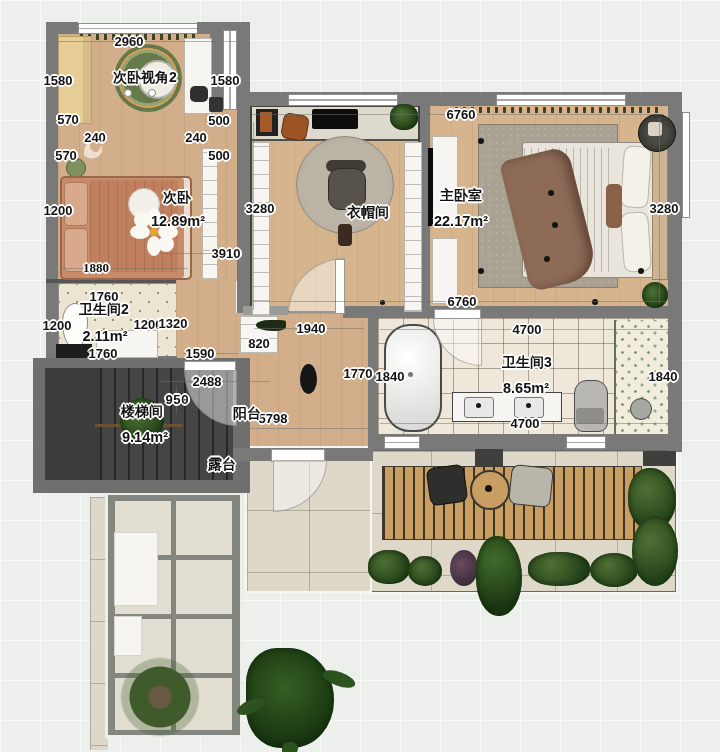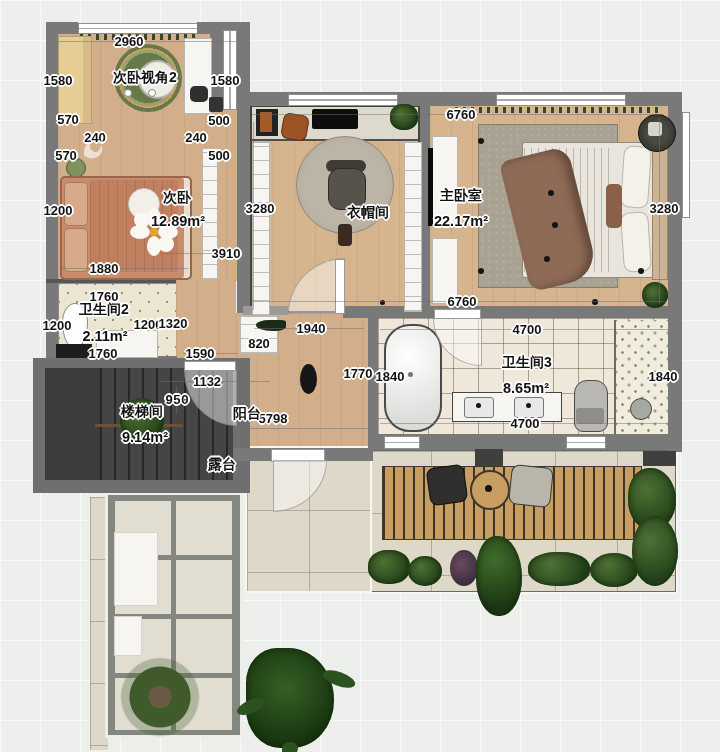--- a/index.html
+++ b/index.html
@@ -247,34 +247,34 @@
       <span class="lbl dim" style="left: 58px; top: 80px;">1580</span>
       <span class="lbl dim" style="left: 225px; top: 80px;">1580</span>
       <span class="lbl dim" style="left: 68px; top: 119px;">570</span>
       <span class="lbl dim" style="left: 219px; top: 120px;">500</span>
       <span class="lbl dim" style="left: 95px; top: 137px;">240</span>
       <span class="lbl dim" style="left: 196px; top: 137px;">240</span>
       <span class="lbl dim" style="left: 66px; top: 155px;">570</span>
       <span class="lbl dim" style="left: 219px; top: 155px;">500</span>
       <span class="lbl dim" style="left: 58px; top: 210px;">1200</span>
       <span class="lbl dim" style="left: 226px; top: 253px;">3910</span>
-      <span class="lbl dim" style="left: 104px; top: 268px;">1880</span>
+      <span class="lbl dim" style="left: 96px; top: 268px; font-family: Liberation Serif, serif;">1880</span>
       <span class="lbl dim" style="left: 260px; top: 208px;">3280</span>
       <span class="lbl dim" style="left: 461px; top: 114px;">6760</span>
       <span class="lbl dim" style="left: 664px; top: 208px;">3280</span>
       <span class="lbl dim" style="left: 462px; top: 301px;">6760</span>
       <span class="lbl dim" style="left: 104px; top: 296px;">1760</span>
       <span class="lbl dim" style="left: 57px; top: 325px;">1200</span>
       <span class="lbl dim" style="left: 148px; top: 324px;">1200</span>
       <span class="lbl dim" style="left: 173px; top: 323px;">1320</span>
       <span class="lbl dim" style="left: 103px; top: 353px;">1760</span>
       <span class="lbl dim" style="left: 200px; top: 353px;">1590</span>
       <span class="lbl dim" style="left: 259px; top: 343px;">820</span>
       <span class="lbl dim" style="left: 311px; top: 328px;">1940</span>
-      <span class="lbl dim" style="left: 207px; top: 381px;">1132</span>
+      <span class="lbl dim" style="left: 207px; top: 381px;">2488</span>
       <span class="lbl dim" style="left: 177px; top: 400px; font-family: Liberation Mono, monospace;">950</span>
       <span class="lbl dim" style="left: 273px; top: 418px;">5798</span>
       <span class="lbl dim" style="left: 358px; top: 373px;">1770</span>
       <span class="lbl dim" style="left: 390px; top: 376px;">1840</span>
       <span class="lbl dim" style="left: 527px; top: 329px;">4700</span>
       <span class="lbl dim" style="left: 525px; top: 423px;">4700</span>
       <span class="lbl dim" style="left: 663px; top: 376px;">1840</span>
       <span class="lbl room-label" style="left: 145px; top: 78px; text-align: center;">次卧视角2</span>
       <span class="lbl room-label" style="left: 177px; top: 198px;">次卧</span>
       <span class="lbl room-area" style="left: 178px; top: 221px;">12.89m²</span>

